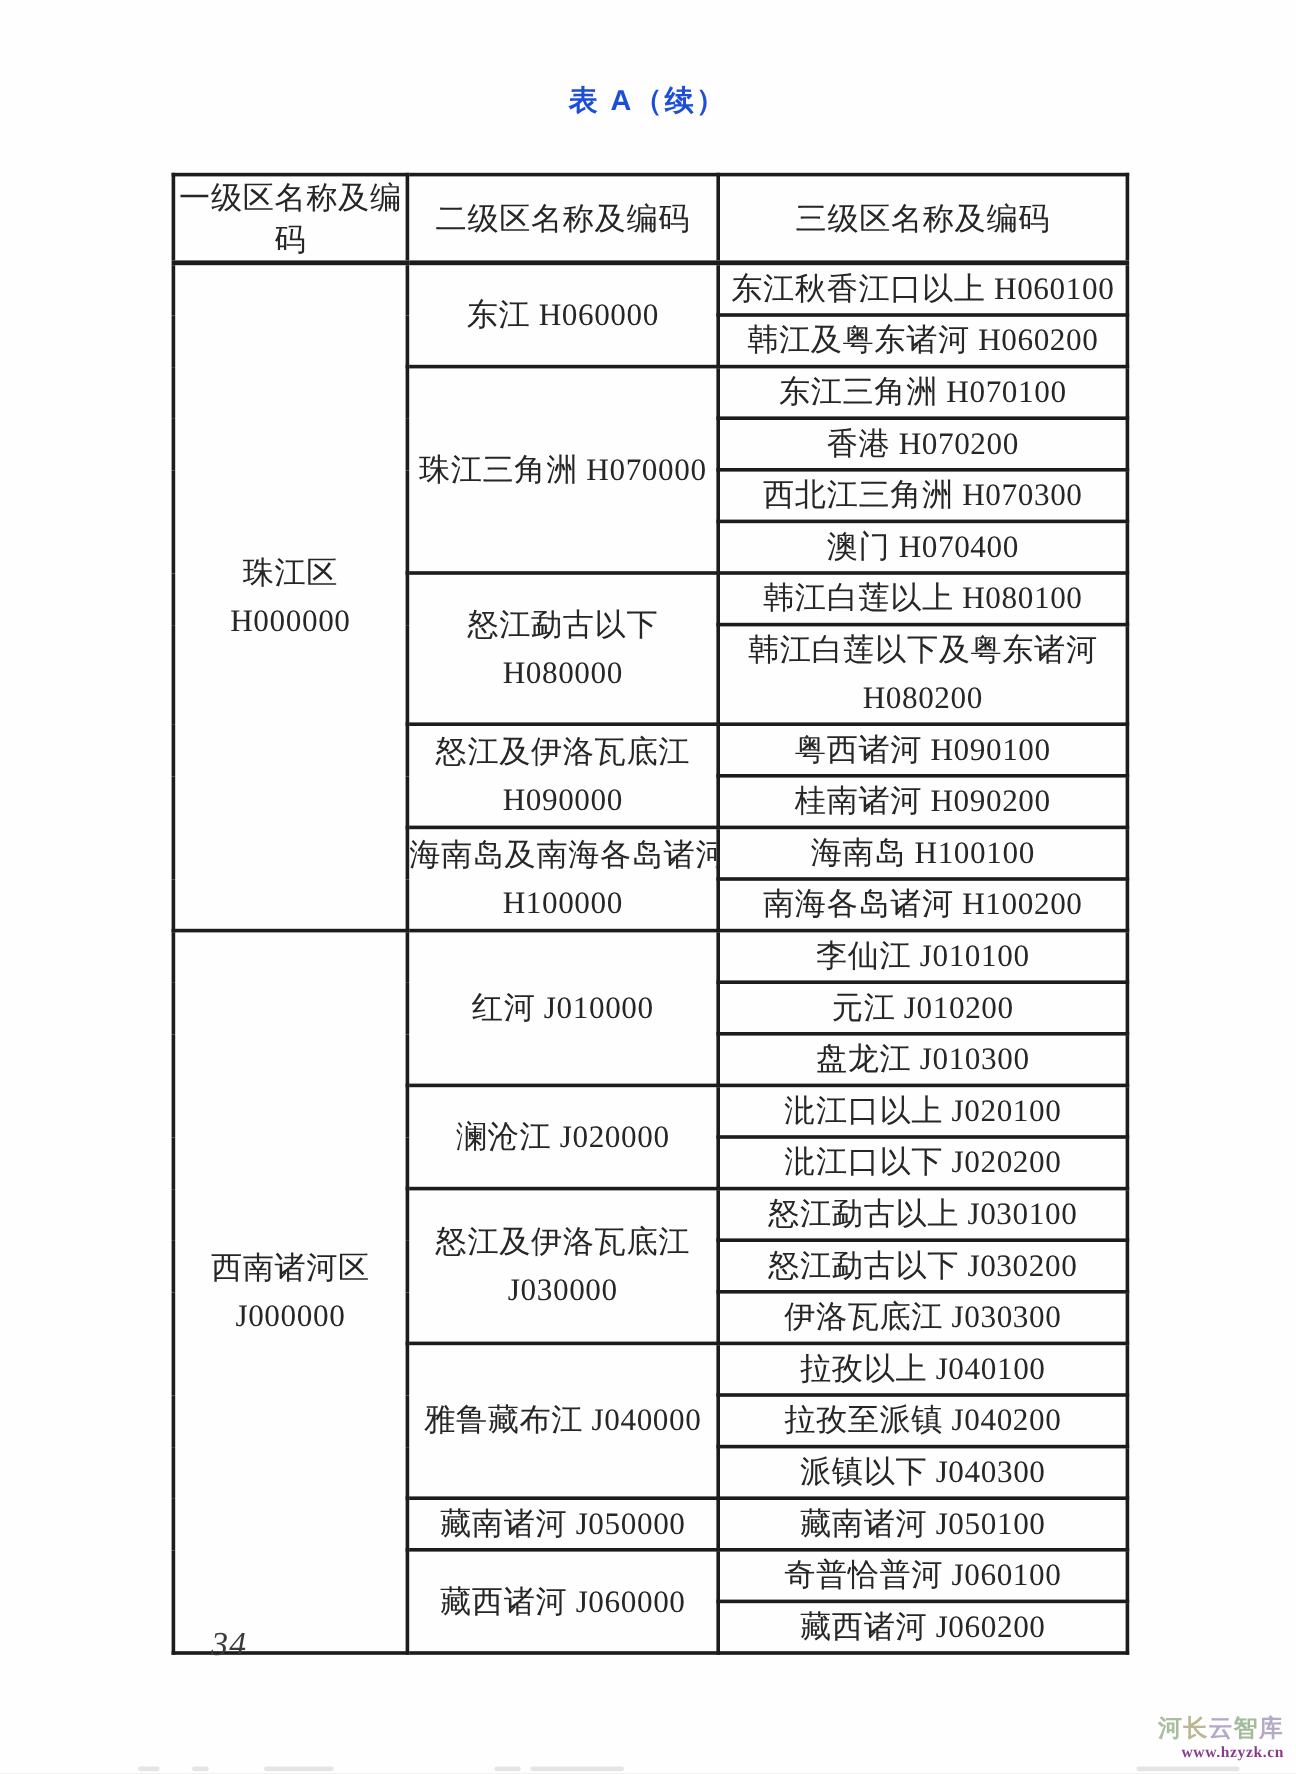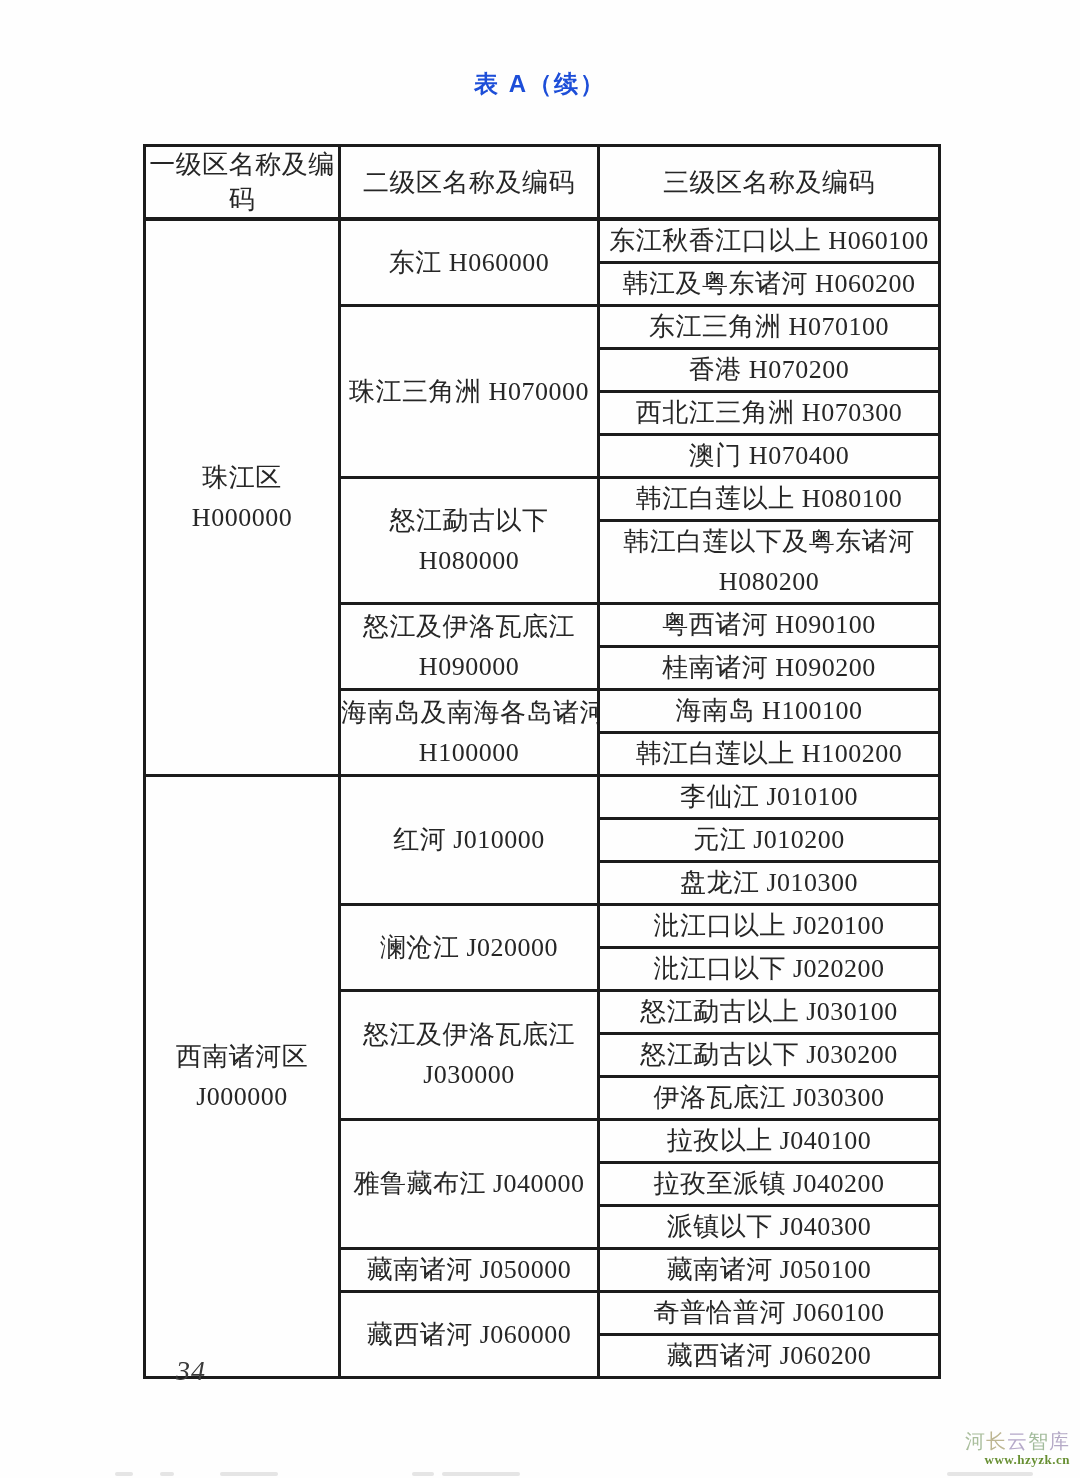--- a/index.html
+++ b/index.html
@@ -30,21 +30,21 @@
   .cell-line { line-height:40px; white-space:nowrap; }
   .page-number {
     position:absolute; left:176px; top:1355px;
     font-size:28px; color:#3a3a3a; letter-spacing:1px;font-style:italic;
   }
   .watermark {
     position:absolute; right:10px; top:1430px;
     text-align:right; font-family:"Liberation Serif","DejaVu Serif",serif;
     opacity:0.85;
   }
-  .wm-brand { font-size:20px; font-weight:400; letter-spacing:1px; line-height:22px; }
+  .wm-brand { font-size:20px; font-weight:700; letter-spacing:1px; line-height:22px; }
   .wm-url   { font-size:13px; font-weight:700; letter-spacing:0.5px; line-height:15px; }
   .bottom-artifact { position:absolute; top:1471px; left:0; width:1080px; height:6px; }
   .bottom-artifact span {
     position:absolute; top:1px; height:4px;
     background:#cfcfcf; opacity:0.55; border-radius:2px;
   }
 </style>
 </head>
 <body>
 
@@ -139,21 +139,21 @@
           <td rowspan="2">
             <div class="cell-line">海南岛及南海各岛诸河</div>
             <div class="cell-line">H100000</div>
           </td>
           <td rowspan="1">
             <div class="cell-line">海南岛 H100100</div>
           </td>
         </tr>
         <tr>
           <td rowspan="1">
-            <div class="cell-line">韩江白莲以上 H100200</div>
+            <div class="cell-line">南海各岛诸河 H100200</div>
           </td>
         </tr>
         <tr>
           <td rowspan="14">
             <div class="cell-line">西南诸河区</div>
             <div class="cell-line">J000000</div>
           </td>
           <td rowspan="3">
             <div class="cell-line">红河 J010000</div>
           </td>
@@ -242,21 +242,21 @@
             <div class="cell-line">藏西诸河 J060200</div>
           </td>
         </tr>
       </tbody>
   </table>
 
   <div class="page-number">34</div>
 
   <div class="watermark">
     <div class="wm-brand"><span style="color: rgb(156, 180, 141);">河</span><span style="color: rgb(178, 170, 128);">长</span><span style="color: rgb(169, 155, 192);">云</span><span style="color: rgb(147, 176, 139);">智</span><span style="color: rgb(168, 155, 189);">库</span></div>
-    <div class="wm-url" style="color: #4d7c0f;">www.hzyzk.cn</div>
+    <div class="wm-url" style="color: #701a75;">www.hzyzk.cn</div>
   </div>
 
   <div class="bottom-artifact">
     <span style="left:115px;width:18px"></span>
     <span style="left:160px;width:14px"></span>
     <span style="left:220px;width:58px"></span>
     <span style="left:412px;width:22px"></span>
     <span style="left:442px;width:78px"></span>
     <span style="left:947px;width:86px"></span>
   </div>

